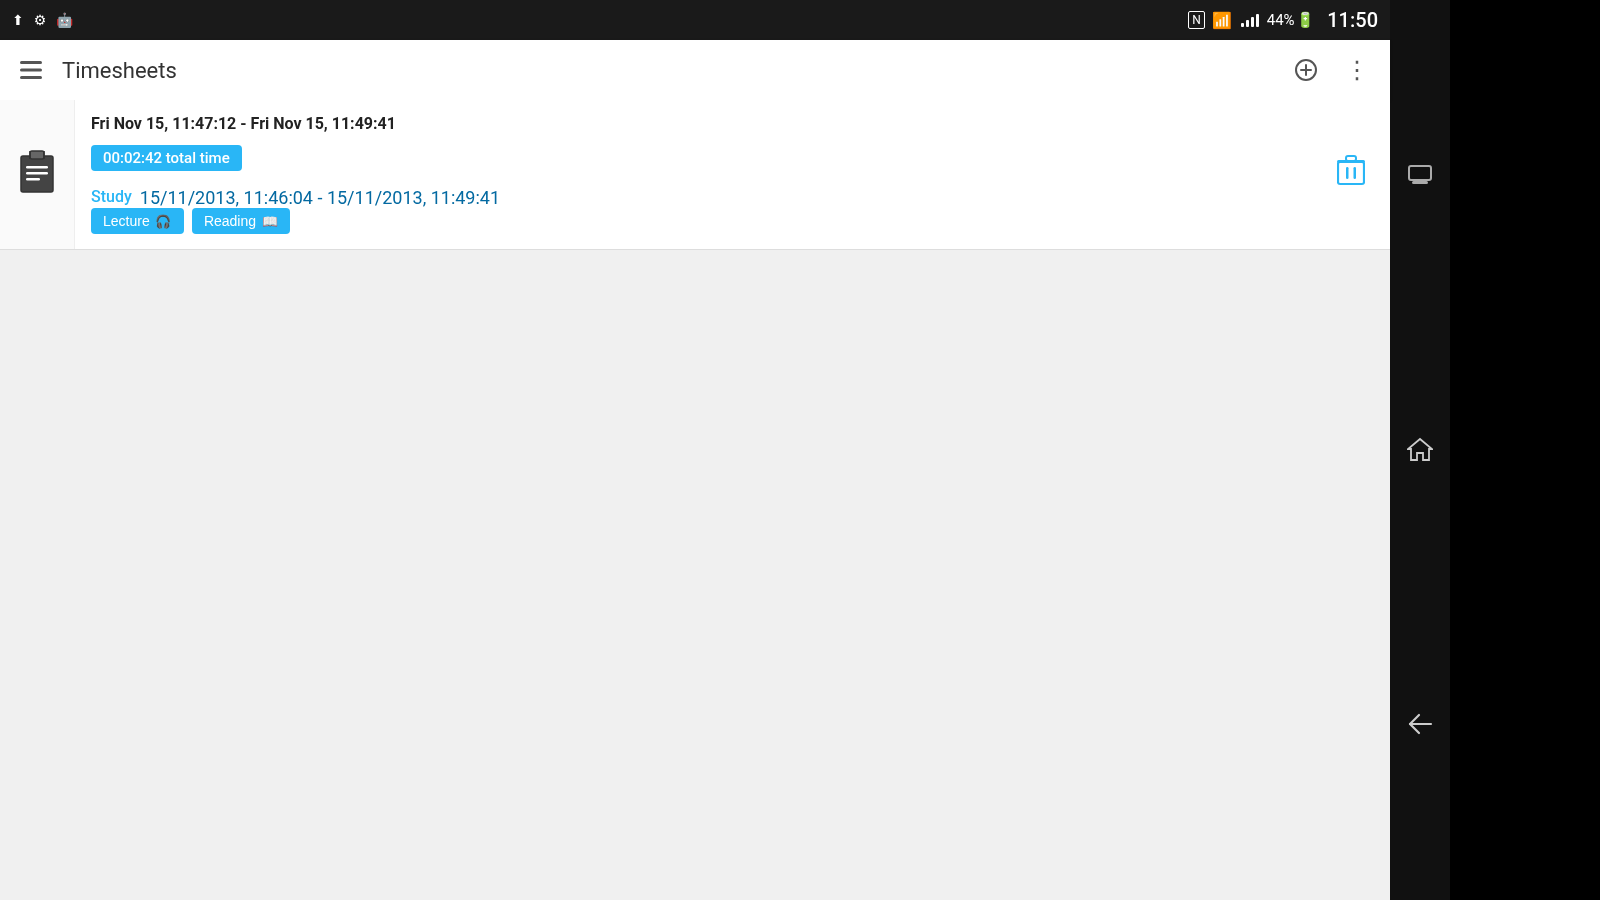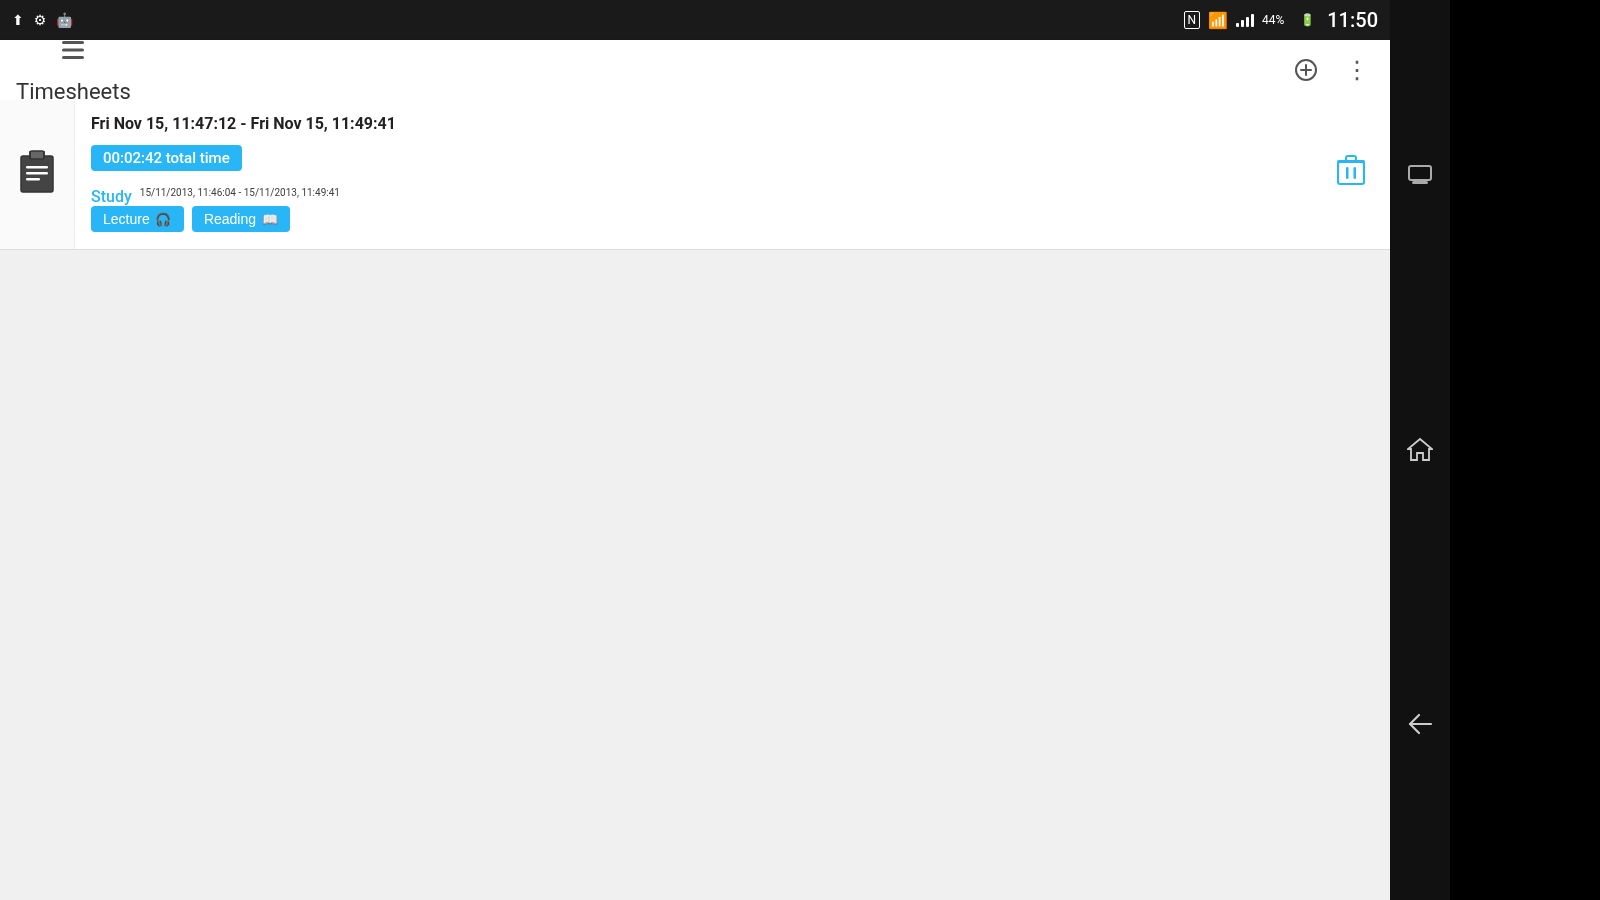--- a/index.html
+++ b/index.html
@@ -66,21 +66,20 @@
       align-items: center;
       padding: 0 16px;
       box-shadow: 0 1px 3px rgba(0,0,0,0.15);
       justify-content: space-between;
     }
 
     .app-bar-left {
       display: flex;
       align-items: center;
       gap: 16px;
-      flex-direction: column;
     }
 
     .hamburger-icon {
       color: #555;
       font-size: 20px;
       cursor: pointer;
     }
 
     .app-title {
       font-size: 22px;
@@ -165,22 +164,22 @@
       gap: 8px;
     }
 
     .study-label {
       color: #29b6f6;
       font-size: 16px;
       font-weight: 500;
     }
 
     .study-time {
-      color: #404040;
-      font-size: 10px;
+      color: #0369a1;
+      font-size: 18px;
     }
 
     .tags-row {
       display: flex;
       gap: 8px;
     }
 
     .tag-btn {
       display: inline-flex;
       align-items: center;
@@ -231,23 +230,23 @@
       font-size: 22px;
       padding: 10px;
       display: flex;
       align-items: center;
       justify-content: center;
     }
 
     .battery-indicator {
       display: inline-flex;
       align-items: center;
-      gap: 16px;
-      color: #fff;
-      font-size: 12px;
+      gap: 2px;
+      color: #fff;
+      font-size: 15px;
       justify-content: space-between;
     }
 
     .signal-bars {
       display: inline-flex;
       align-items: flex-end;
       gap: 2px;
       height: 14px;
     }
 

